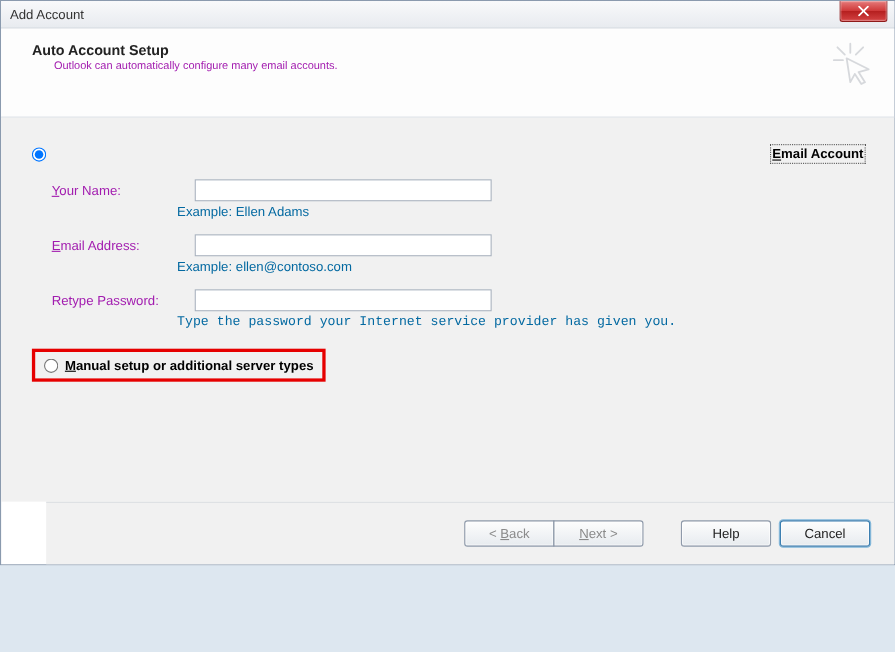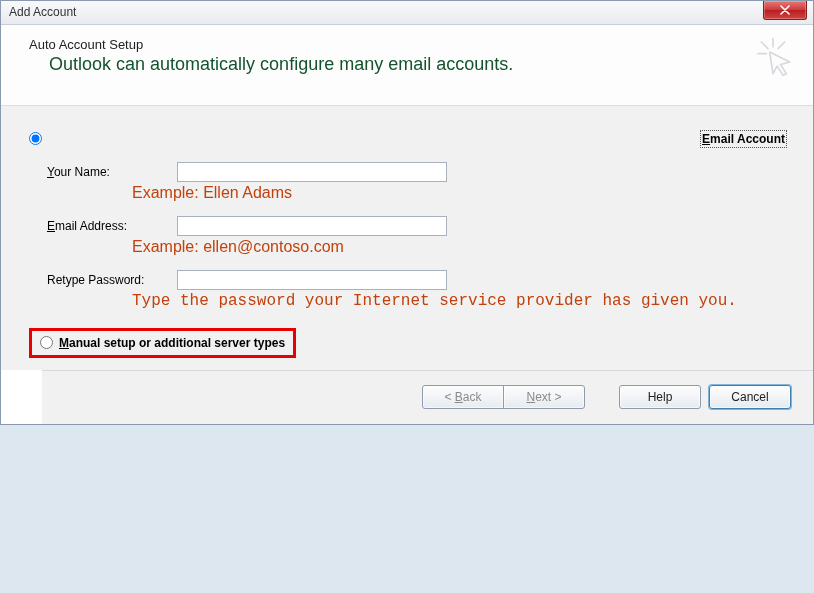--- a/index.html
+++ b/index.html
@@ -4,21 +4,21 @@
 <style>
   html, body {
     margin: 0;
     padding: 0;
     font-family: "Segoe UI", Tahoma, Arial, sans-serif;
     font-size: 12px;
     background: #DDE7F0;
   }
   .window {
     width: 814px;
-    height: 425px;
+    height: 514px;
     background: #FFFFFF;
     border: 1px solid #8A9AAE;
     box-sizing: border-box;
     position: relative;
     display: flex;
     flex-direction: column;
   }
   
   .titlebar {
     height: 24px;
@@ -55,27 +55,27 @@
   .wizard-header {
     background: #FDFDFD;
     padding: 12px 20px 12px 28px;
     border-bottom: 1px solid #D8DDE3;
     position: relative;
     min-height: 56px;
   }
   .wizard-header h1 {
     margin: 0;
     font-size: 13px;
-    font-weight: normal;
+    font-weight: bold;
     color: #222;
   }
   .wizard-header .subtitle {
     margin: 2px 0 0 20px;
-    color: #14532d;
-    font-size: 18px;
+    color: #a21caf;
+    font-size: 10px;
   }
   .wizard-icon {
     position: absolute;
     right: 20px;
     top: 12px;
     width: 40px;
     height: 40px;
     opacity: 0.45;
   }
   
@@ -109,37 +109,37 @@
   .fields {
     margin-left: 18px;
   }
   .field-row {
     display: flex;
     align-items: center;
     margin-top: 4px;
   }
   .field-row .lbl {
     width: 130px;
-    color: #000000;
+    color: #a21caf;
   }
   .field-row input[type=text],
   .field-row input[type=password] {
     width: 270px;
     height: 20px;
     border: 1px solid #A8B1BD;
     padding: 0 4px;
     background: #fff;
     font-family: inherit;
     font-size: 12px;
     box-sizing: border-box;
   }
   .hint {
-    margin-left: 85px;
-    color: #c2410c;
-    font-size: 16px;
+    margin-left: 114px;
+    color: #0369a1;
+    font-size: 12px;
     margin-top: 2px;
     margin-bottom: 14px;
   }
   .hint.last { margin-bottom: 18px; font-family: Liberation Mono, monospace; }
   .group-block { margin-bottom: 4px; }
   .pw .field-row { margin-top: 4px; }
   .highlight-box {
     border: 3px solid #E60000;
     padding: 5px 8px;
     display: inline-flex;

